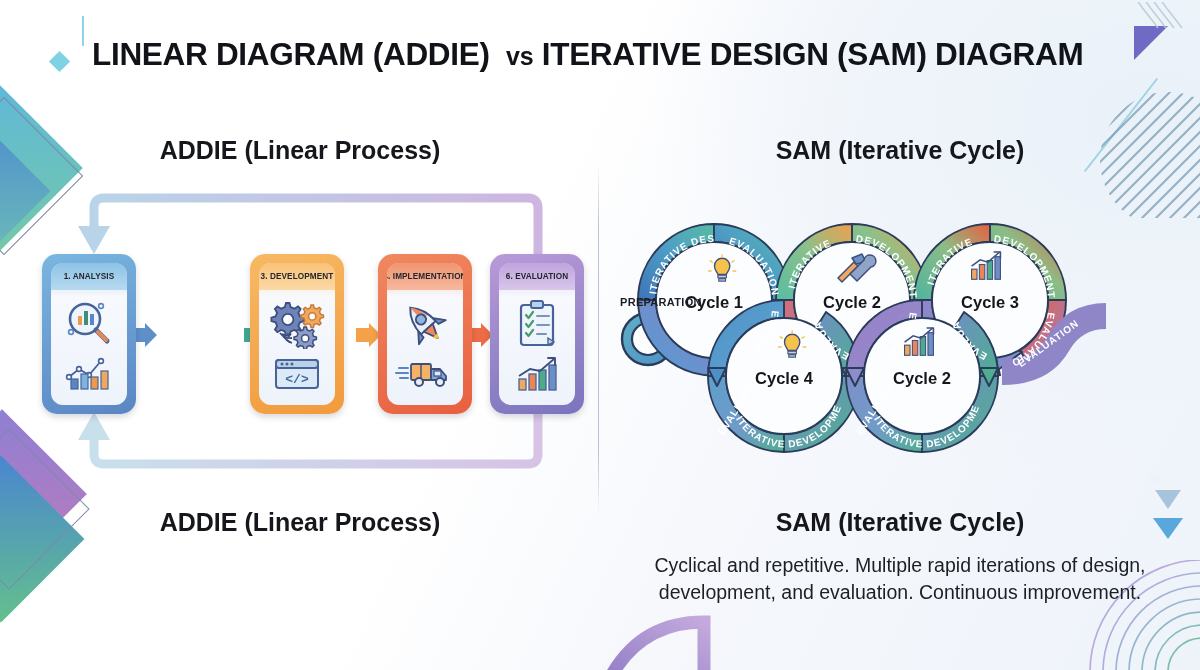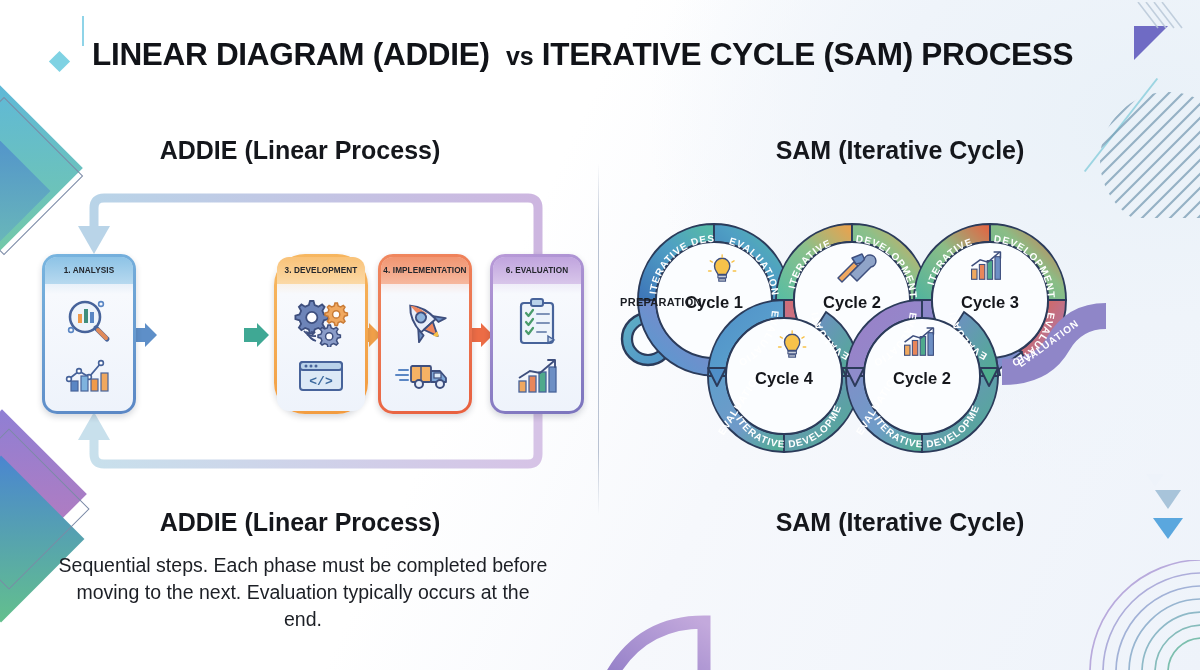--- a/index.html
+++ b/index.html
@@ -137,21 +137,21 @@
     left: 42px; top: 186px;
     width: 540px; height: 300px;
   }
 
   .card {
     position: absolute;
     top: 68px;
     width: 94px;
     height: 160px;
     border-radius: 15px;
-    padding: 3px;
+    padding: 9px;
     z-index: 3;
     box-shadow: 0 3px 6px rgba(30,40,60,0.18);
   }
   .card-inner {
     position: relative;
     width: 100%; height: 100%;
     border-radius: 12px;
     overflow: hidden;
     background: linear-gradient(to bottom, rgba(255,255,255,0.55) 0%, #f7f9fd 24%, #eef3fb 100%);
     display: flex;
@@ -172,21 +172,21 @@
     flex: 1;
     display: flex;
     flex-direction: column;
     align-items: center;
     justify-content: space-evenly;
     padding: 2px 0 6px;
   }
 
   .c1 { left: 0;   background: linear-gradient(160deg,#79b6e0 0%,#5a86c4 100%); }
   .c2 { left: 112px; background: linear-gradient(160deg,#7fc9a9 0%,#46b09a 100%); }
-  .c3 { left: 232px; background: linear-gradient(160deg,#f7b963 0%,#f29a3e 100%); border-radius: 31px; }
+  .c3 { left: 208px; background: linear-gradient(160deg,#f7b963 0%,#f29a3e 100%); }
   .c4 { left: 336px; background: linear-gradient(160deg,#f0885f 0%,#e8603f 100%); }
   .c5 { left: 448px; background: linear-gradient(160deg,#b99ad8 0%,#7a74bd 100%); }
 
   .c1 .card-label { background: linear-gradient(to bottom,#8dc3e6,#b7d9ef); }
   .c2 .card-label { background: linear-gradient(to bottom,#8fd3b6,#bfe5d4); }
   .c3 .card-label { background: linear-gradient(to bottom,#f9c278,#fbd9a6); }
   .c4 .card-label { background: linear-gradient(to bottom,#f19571,#f6b89e); text-align: right; }
   .c5 .card-label { background: linear-gradient(to bottom,#c0a4de,#d8c6ea); }
 
   
@@ -321,21 +321,21 @@
     <defs>
       <linearGradient id="gArcBC" x1="0" y1="1" x2="1" y2="0">
         <stop offset="0%" stop-color="#8f7bc6"></stop>
           <stop offset="100%" stop-color="#c3a9dc"></stop>
       </linearGradient>
     </defs>
     <path d="M6 74 Q36 10 104 10 L104 74" fill="none" stroke="url(#gArcBC)" stroke-width="13" stroke-linecap="round"></path>
   </svg>
 
   <div id="title">
-    <span>LINEAR DIAGRAM (ADDIE) </span><span class="vs">vs</span><span> ITERATIVE CYCLE (SAM) PROCESS</span>
+    <span>LINEAR DIAGRAM (ADDIE) </span><span class="vs">vs</span><span> ITERATIVE DESIGN (SAM) DIAGRAM</span>
   </div>
 
   <div class="col-head" id="addie-head">ADDIE (Linear Process)</div>
   <div class="col-head" id="sam-head">SAM (Iterative Cycle)</div>
   <div id="divider"></div>
 
   <div id="addie-stage">
 
     <svg id="loop-top" width="540" height="80" viewBox="0 0 540 80">
       <defs>
@@ -760,16 +760,16 @@
           <rect x="22" y="11" width="7" height="24" fill="#4fa98c" stroke="#3e4f7e" stroke-width="1.4"></rect>
           <rect x="32" y="6" width="7" height="29" fill="#6d8fc4" stroke="#3e4f7e" stroke-width="1.4"></rect>
           <path d="M2 18 L13 10 L23 13 L38 0" fill="none" stroke="#3e4f7e" stroke-width="2"></path>
           <path d="M31 0 L39 0 L39 8" fill="none" stroke="#3e4f7e" stroke-width="2" stroke-linecap="round" stroke-linejoin="round"></path>
         </g>
       </g>
     </svg>
   </div>
 
   <div class="col-caption-title" id="addie-cap-title">ADDIE (Linear Process)</div>
-  <div class="col-caption-body" id="addie-cap-body">Sequential steps. Each phase must be completed before moving to the next. Evaluation typically occurs at the end.</div>
   <div class="col-caption-title" id="sam-cap-title">SAM (Iterative Cycle)</div>
+  <div class="col-caption-body" id="sam-cap-body">Cyclical and repetitive. Multiple rapid iterations of design, development, and evaluation. Continuous improvement.</div>
 
 </div>
 
 </body></html>

